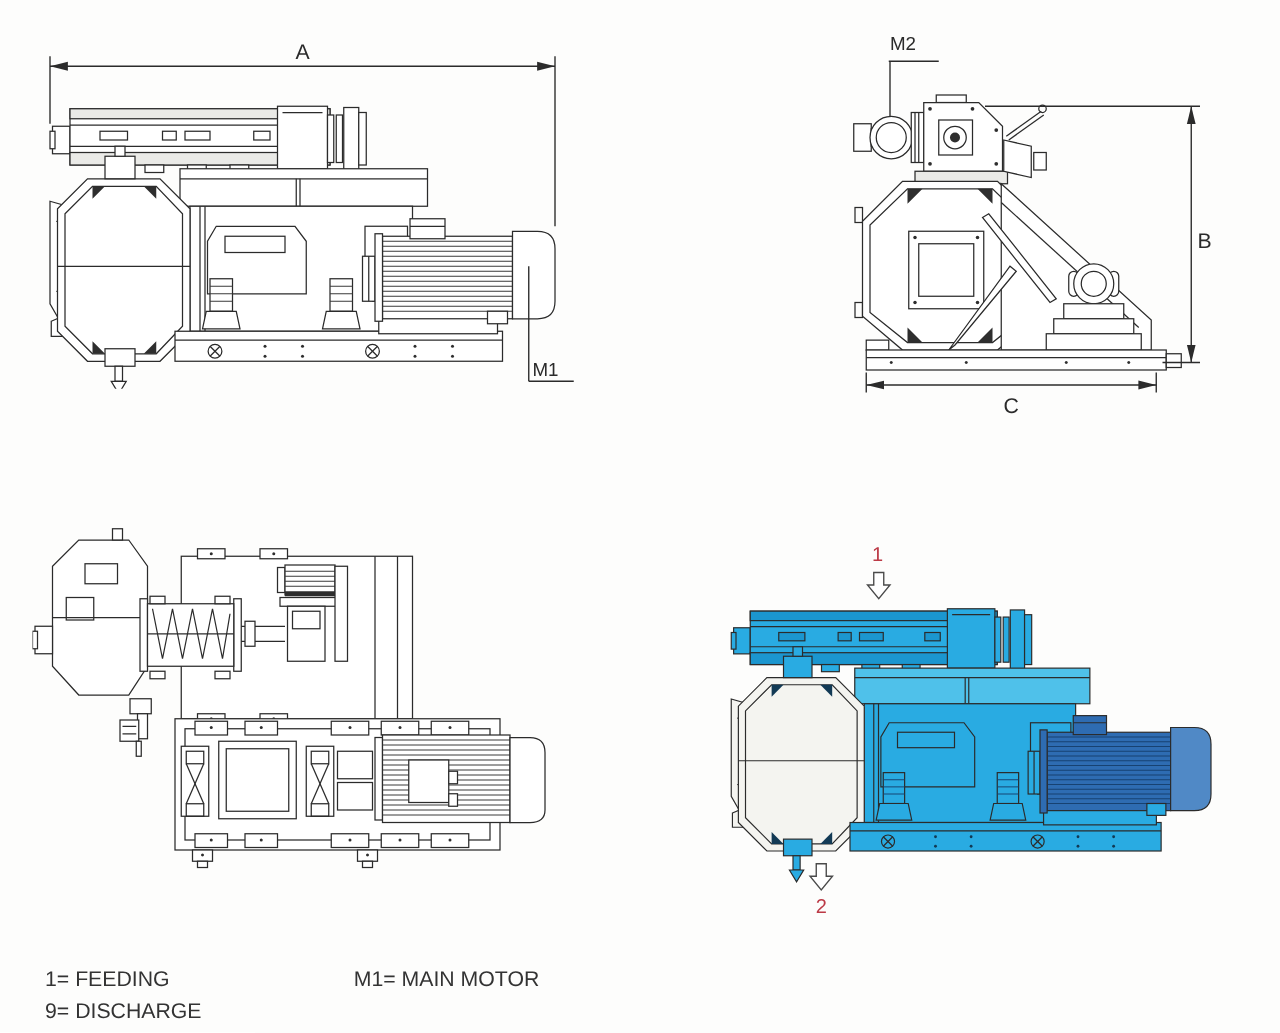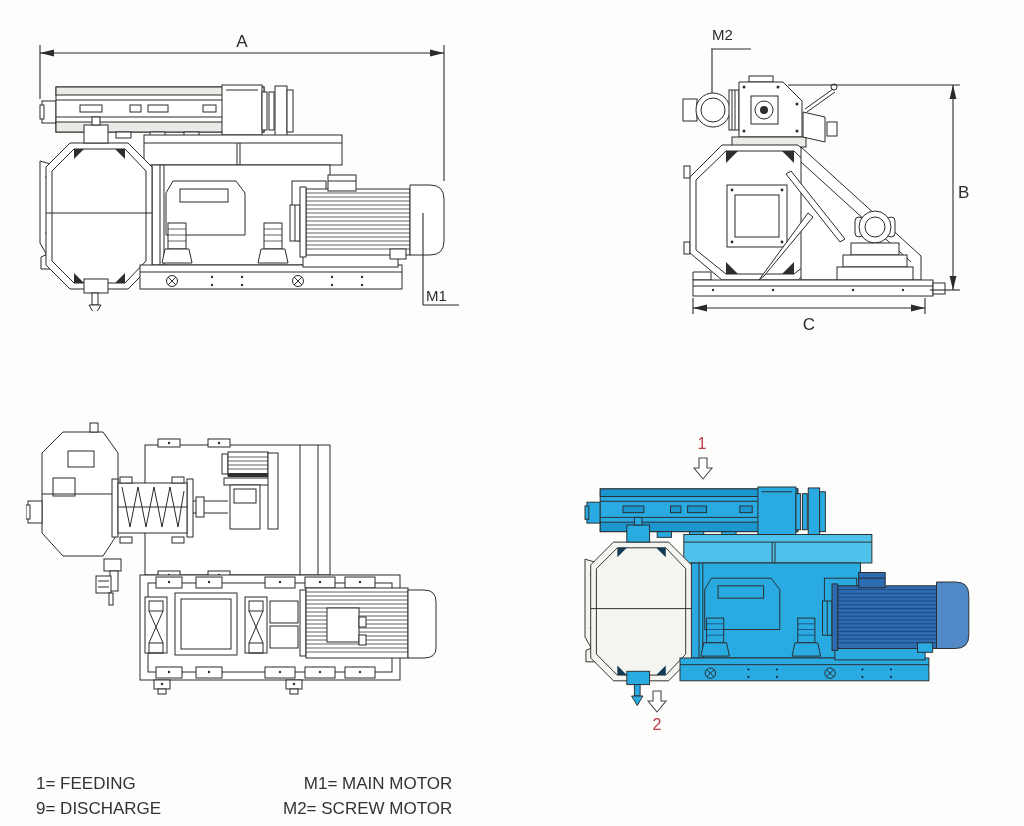--- a/index.html
+++ b/index.html
@@ -28,21 +28,21 @@
   .colored .slot{fill:var(--machine_cyan_dark,#1b96cf);}
   .colored .deck{fill:var(--machine_cyan_light,#4fc1ea);}
   .colored .hs  {fill:#f4f4f0;}
   .colored .mo  {fill:var(--motor_blue,#2e6cb2);}
   .colored .cap {fill:var(--motor_cap_blue,#5089c6);}
   .colored .fin {stroke:var(--motor_blue_dark,#16406f);}
   .colored .dk  {fill:#123a55;}
   
   .legend{position:absolute;left:36px;top:757px;width:560px;height:60px;
           font-size:17px;color:#333;margin-top:14px;}
-  .legend .col2{position:absolute;left:247px;top:0;text-align:right;}
+  .legend .col2{position:absolute;left:247px;top:0;}
   .legend .row{height:25px;line-height:25px;white-space:pre;}
 </style>
 </head>
 <body>
 
 <div class="stage">
 
   <svg class="view" style="left:28px;top:33px" width="436" height="278" viewBox="0 0 436 278">
     <defs>
       <marker id="da1" viewBox="0 0 14 8" refX="13" refY="4" markerWidth="14" markerHeight="8" orient="auto-start-reverse">
@@ -556,17 +556,16 @@
     </g>
   </svg>
 
   <div class="legend">
     <div class="col1">
       <div class="row">1= FEEDING</div>
       <div class="row">9= DISCHARGE</div>
     </div>
     <div class="col2">
       <div class="row">M1= MAIN MOTOR</div>
-      <div class="row">M2= SCREW MOTOR</div>
     </div>
   </div>
 
 </div>
 
 </body></html>

